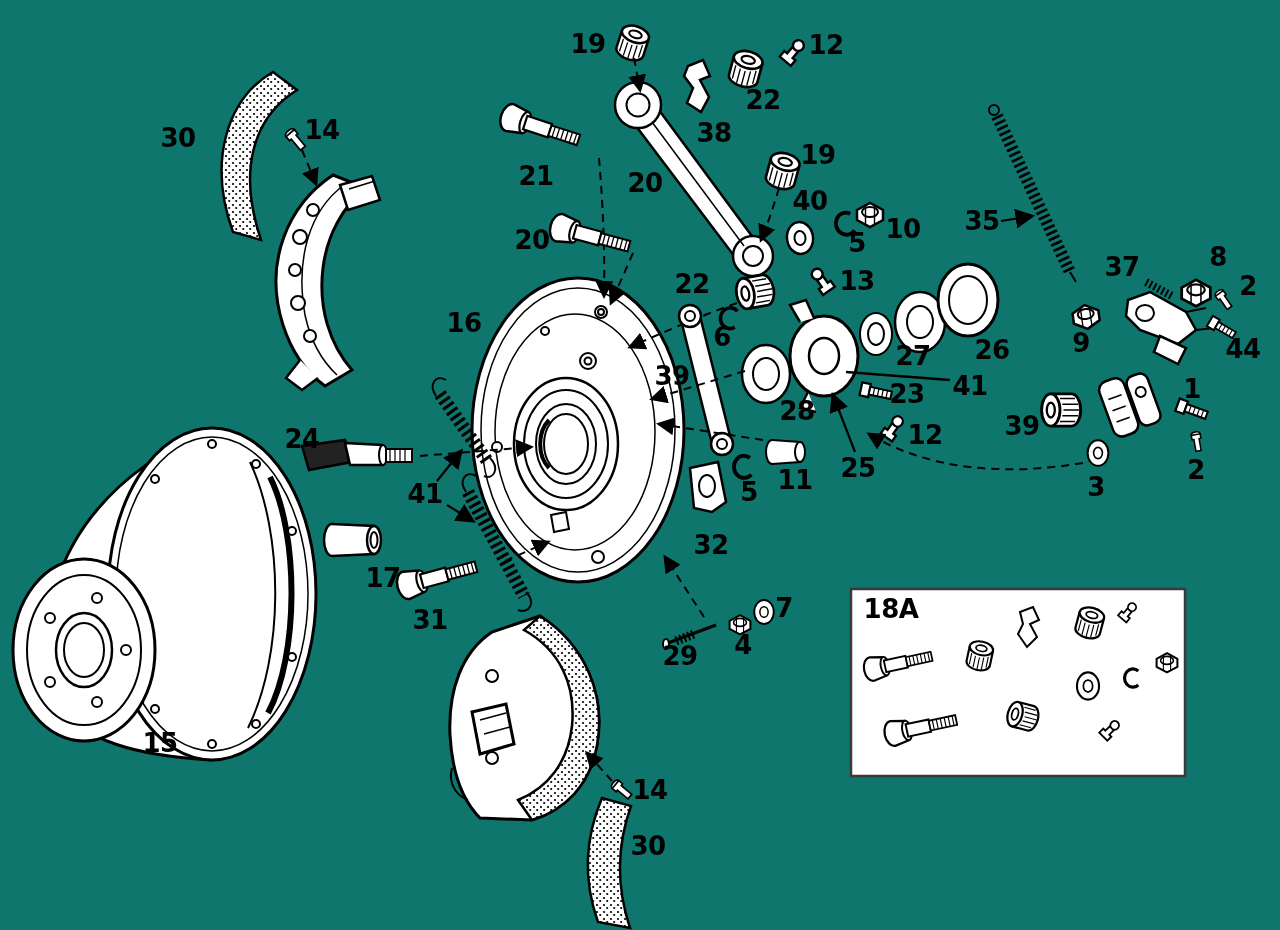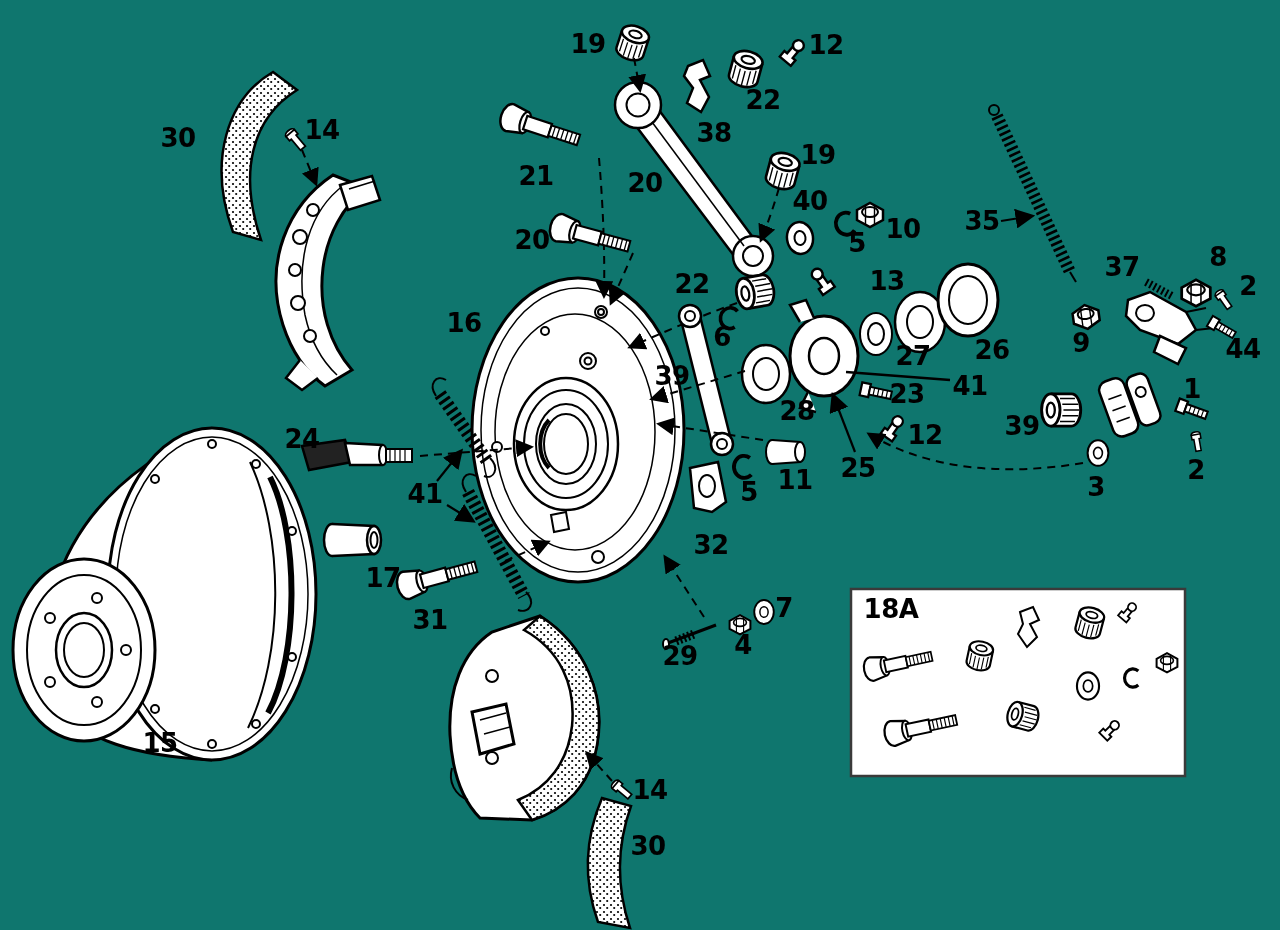--- a/index.html
+++ b/index.html
@@ -340,21 +340,21 @@
       <span class="part-label" style="left: 818px; top: 155px;">19</span>
       <span class="part-label" style="left: 810px; top: 201px;">40</span>
       <span class="part-label" style="left: 903px; top: 229px;">10</span>
       <span class="part-label" style="left: 857px; top: 243px;">5</span>
       <span class="part-label" style="left: 982px; top: 221px;">35</span>
       <span class="part-label" style="left: 1122px; top: 267px;">37</span>
       <span class="part-label" style="left: 1218px; top: 257px;">8</span>
       <span class="part-label" style="left: 1248px; top: 286px;">2</span>
       <span class="part-label" style="left: 532px; top: 240px;">20</span>
       <span class="part-label" style="left: 692px; top: 284px;">22</span>
-      <span class="part-label" style="left: 857px; top: 281px; margin-left: 30px;">13</span>
+      <span class="part-label" style="left: 857px; top: 281px;">13</span>
       <span class="part-label" style="left: 464px; top: 323px;">16</span>
       <span class="part-label" style="left: 722px; top: 337px;">6</span>
       <span class="part-label" style="left: 1081px; top: 343px;">9</span>
       <span class="part-label" style="left: 1243px; top: 349px;">44</span>
       <span class="part-label" style="left: 913px; top: 356px;">27</span>
       <span class="part-label" style="left: 992px; top: 350px;">26</span>
       <span class="part-label" style="left: 672px; top: 376px;">39</span>
       <span class="part-label" style="left: 970px; top: 386px;">41</span>
       <span class="part-label" style="left: 797px; top: 411px;">28</span>
       <span class="part-label" style="left: 907px; top: 394px;">23</span>

